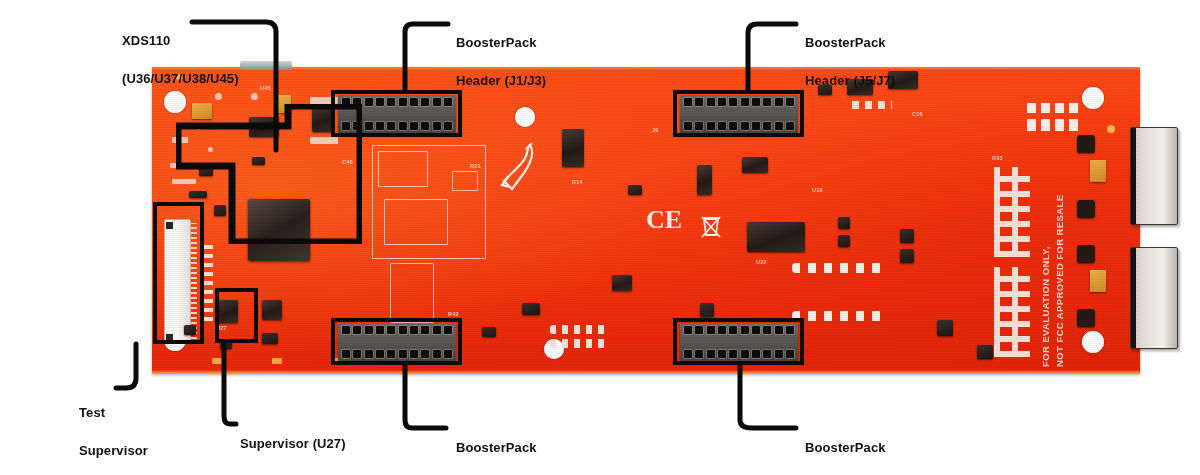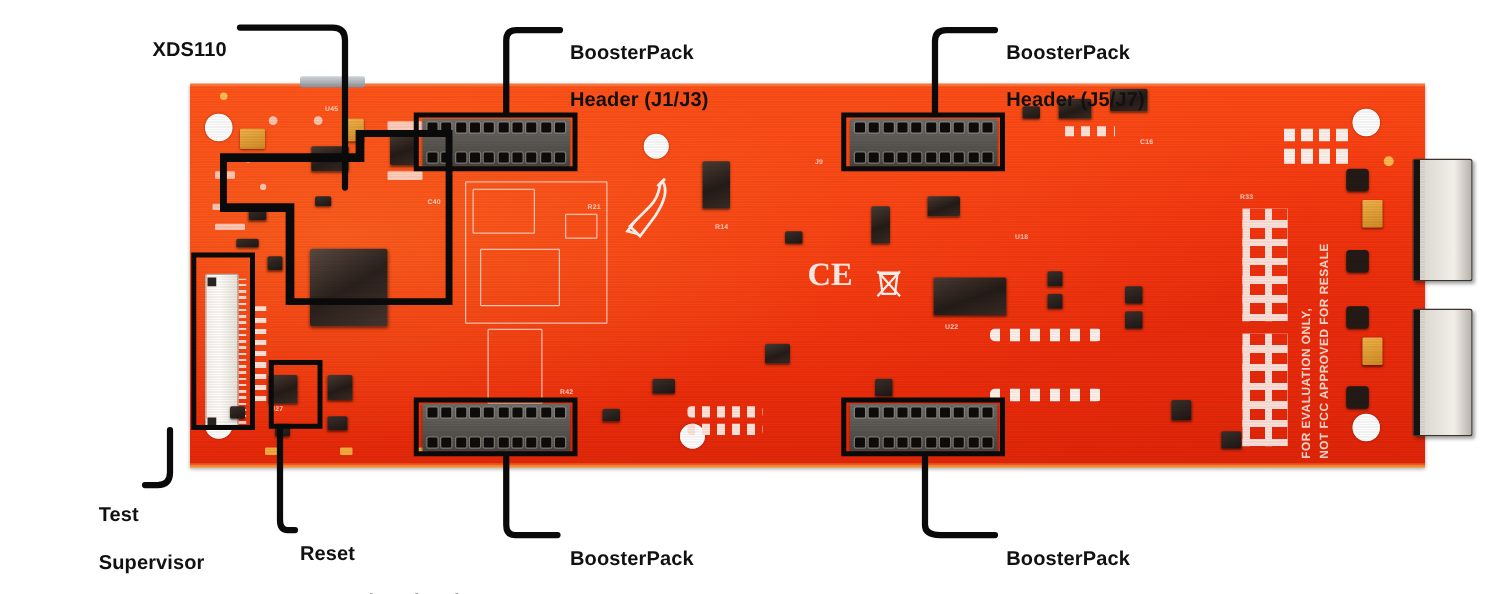--- a/index.html
+++ b/index.html
@@ -2,21 +2,21 @@
 <html><head>
 <meta charset="utf-8">
 <style>
   html,body{margin:0;padding:0;background:#ffffff;}
   body{width:1200px;height:475px;position:relative;overflow:hidden;
        font-family:"Liberation Sans", sans-serif;}
 
   #stage{position:absolute;left:0;top:0;width:1200px;height:475px;background:#fff;}
 
   
-  .label{position:absolute;color:#111111;font-weight:bold;font-size:16px;
+  .label{position:absolute;color:#111111;font-weight:bold;font-size:13px;
          line-height:19px;letter-spacing:0.1px;white-space:pre-line;}
 
   
   #leaders{position:absolute;left:0;top:0;width:1200px;height:475px;overflow:visible;}
 
   
   #board{position:absolute;left:152px;top:67px;width:988px;height:307px;
          background:
            radial-gradient(ellipse 70% 90% at 12% 40%, rgba(255,120,40,.55), rgba(255,120,40,0) 60%),
            radial-gradient(ellipse 60% 80% at 52% 25%, rgba(255,90,30,.35), rgba(255,90,30,0) 65%),
@@ -374,40 +374,40 @@
       <path d="M236 424 L230 424 Q224 424 224 416 L224 343"></path>
 
       <path d="M446 428 L412 428 Q405 428 405 420 L405 366"></path>
 
       <path d="M796 428 L752 428 Q740 428 740 420 L740 366"></path>
     </g>
   </svg>
 
   <div class="label" style="left:122px;top:12px;">
     <div>XDS110</div>
+    <div>(U36/U37/U38/U45)</div>
   </div>
 
   <div class="label" style="left:456px;top:14px;">
     <div>BoosterPack</div>
     <div>Header (J1/J3)</div>
   </div>
 
   <div class="label" style="left:805px;top:14px;">
     <div>BoosterPack</div>
     <div>Header (J5/J7)</div>
   </div>
 
   <div class="label" style="left:79px;top:384px;">
     <div>Test</div>
     <div>Supervisor</div>
     
   </div>
 
   <div class="label" style="left:240px;top:415px;">
-    <div>Reset</div>
     <div>Supervisor (U27)</div>
   </div>
 
   <div class="label" style="left:456px;top:419px;">
     <div>BoosterPack</div>
     
   </div>
 
   <div class="label" style="left:805px;top:419px;">
     <div>BoosterPack</div>

